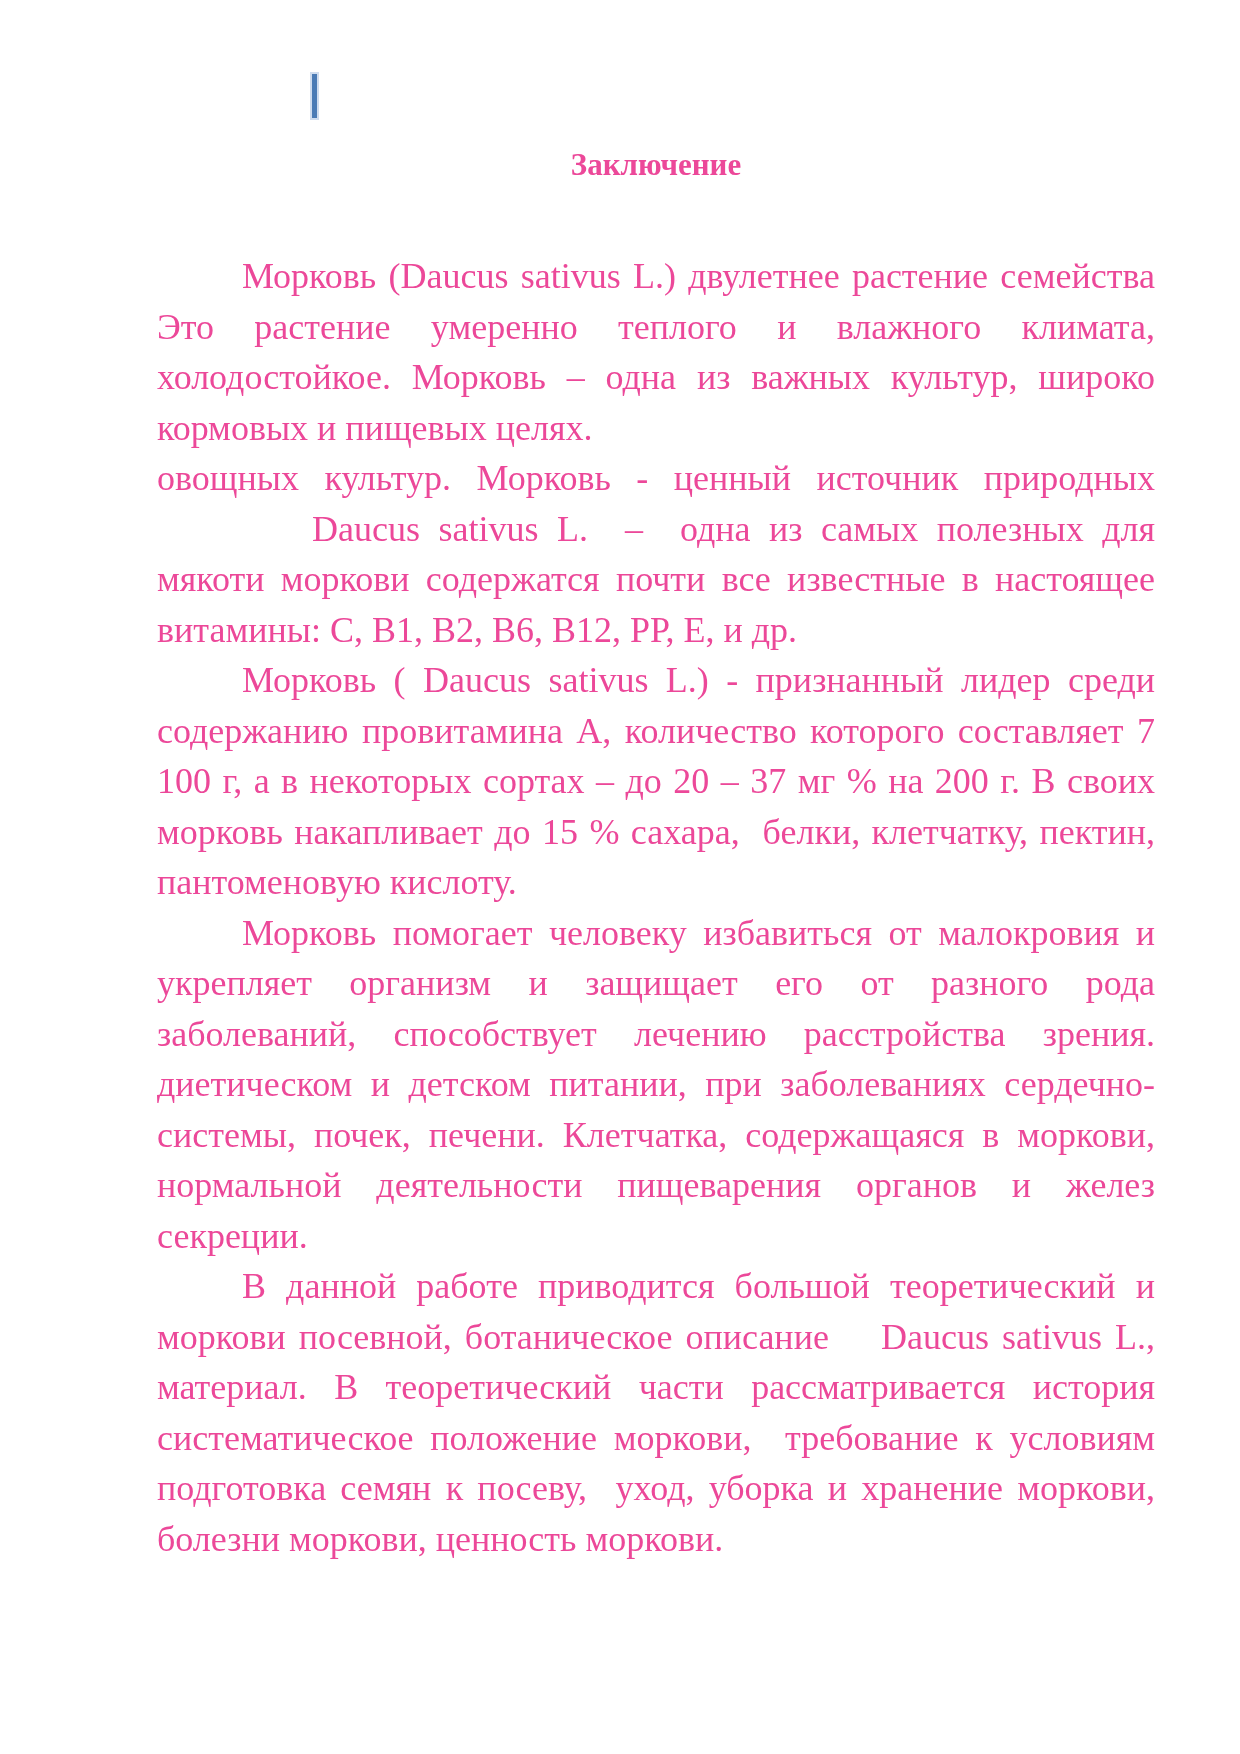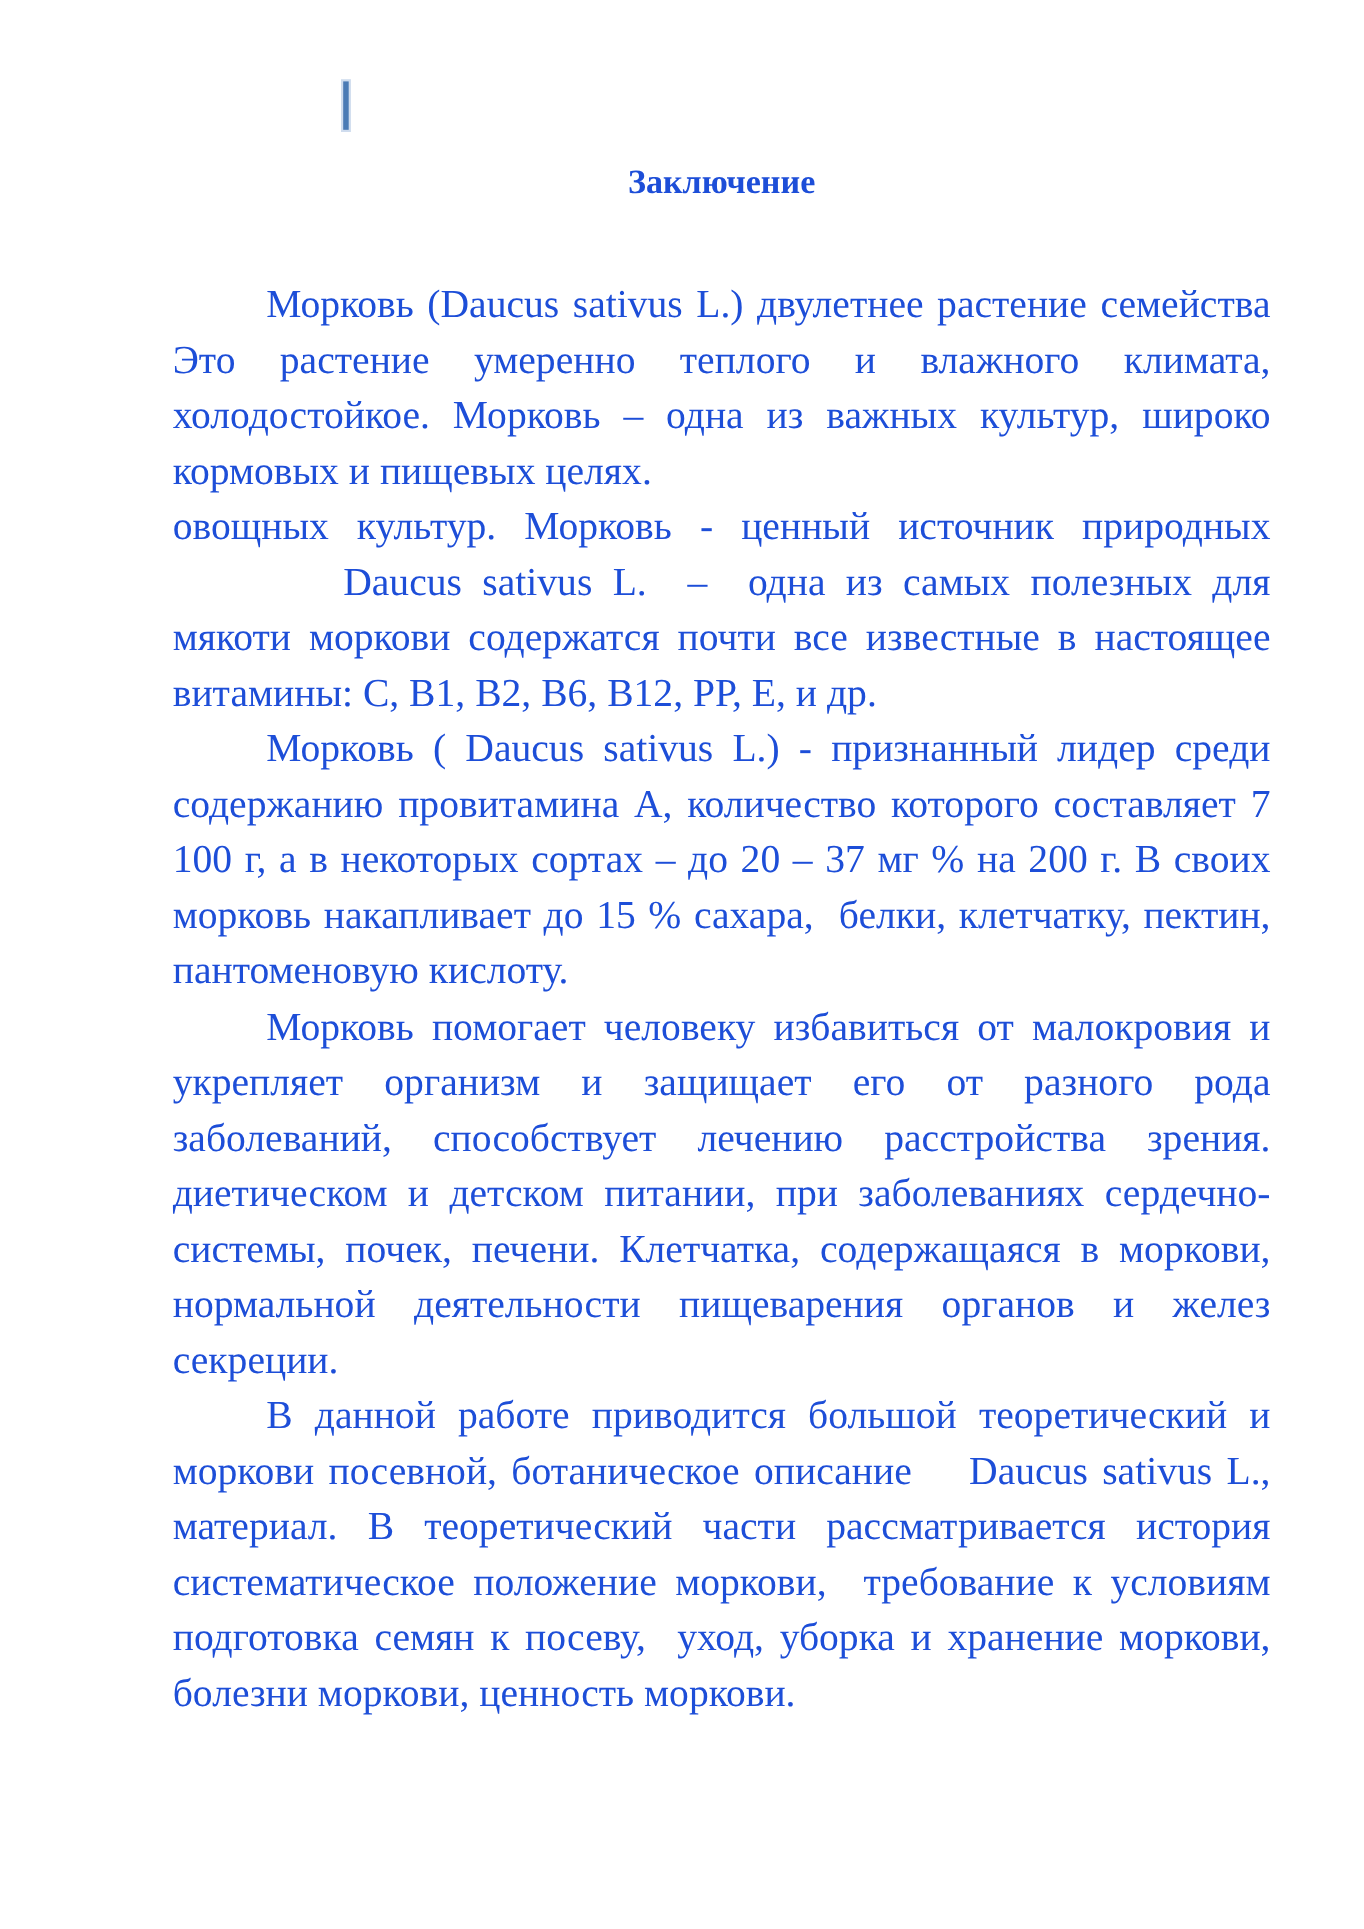--- a/index.html
+++ b/index.html
@@ -1,21 +1,21 @@
 <!DOCTYPE html>
 <html><head>
 <meta charset="utf-8">
 <style>
   html, body { margin:0; padding:0; background:#ffffff; }
   .page {
     position:relative;
     width:1240px; height:1754px;
     background:#ffffff;
     font-family:"Liberation Serif", serif;
-    color:#1d4ed8;
+    color:#ec4899;
     overflow:hidden;
   }
   .text-cursor {
     position:absolute;
     left:312px; top:74px;
     width:5px; height:44px;
     background:#4b7bb5;
     box-shadow:0 0 0 2px #cfdcee;
   }
   .content {

